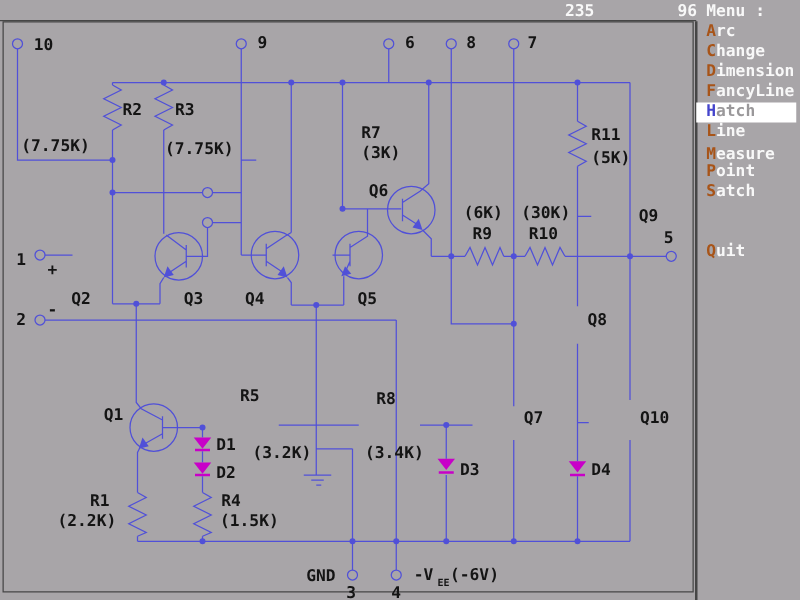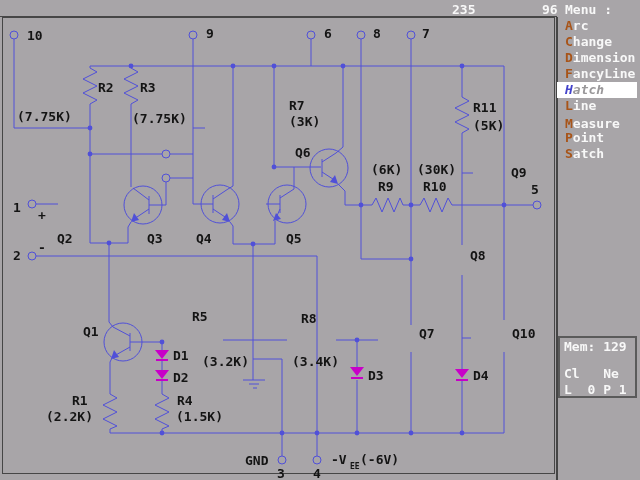--- a/index.html
+++ b/index.html
@@ -7,21 +7,21 @@
           font-family:"DejaVu Sans Mono",monospace;}
   .mono{font:bold 13px "DejaVu Sans Mono",monospace;color:#f8f8f8;white-space:pre;}
   .statusval{position:absolute;top:2px;}
   .top-line{position:absolute;left:0;top:16px;width:557px;height:1px;background:#464646;}
   .canvas-frame{position:absolute;left:2px;top:17px;width:551px;height:455px;border:1px solid #464646;}
   .menu-sep{position:absolute;left:556px;top:17px;width:2px;height:463px;background:#464646;}
   .menu-panel{position:absolute;left:556px;top:0;width:84px;height:480px;}
   .menu-item{position:absolute;left:1px;width:72px;height:16px;line-height:16px;padding-left:8px;
              font:bold 13px "DejaVu Sans Mono",monospace;color:#f8f8f8;cursor:pointer;white-space:pre;}
   .menu-item .hk{color:#a85418;}
-  .menu-item.highlighted{background:#ffffff;color:#9a989a;font-style:italic;}
+  .menu-item.highlighted{background:#ffffff;color:#9a989a;}
   .menu-item.highlighted .hk{color:#4444cc;}
   .info-box{position:absolute;left:558px;top:336px;width:79px;height:62px;border:2px solid #5a5a5a;
             box-sizing:border-box;}
   .info-line{position:absolute;left:4px;}
   svg.schematic{position:absolute;left:0;top:0;}
   svg text{font-family:"DejaVu Sans Mono",monospace;font-size:13px;font-weight:bold;fill:#141414;}
   svg text.sub{font-size:8px;}
 </style>
 </head>
 <body>
@@ -166,21 +166,17 @@
   <div class="menu-panel">
     <div class="menu-item" style="top:18px"><span class="hk">A</span><span>rc</span></div>
     <div class="menu-item" style="top:34px"><span class="hk">C</span><span>hange</span></div>
     <div class="menu-item" style="top:50px"><span class="hk">D</span><span>imension</span></div>
     <div class="menu-item" style="top:66px"><span class="hk">F</span><span>ancyLine</span></div>
     <div class="menu-item highlighted" style="top:82px"><span class="hk">H</span><span>atch</span></div>
     <div class="menu-item" style="top:98px"><span class="hk">L</span><span>ine</span></div>
     <div class="menu-item" style="top:116px"><span class="hk">M</span><span>easure</span></div>
     <div class="menu-item" style="top:130px"><span class="hk">P</span><span>oint</span></div>
     <div class="menu-item" style="top:146px"><span class="hk">S</span><span>atch</span></div>
+    <div class="menu-item" style="top:194px"><span class="hk">Q</span><span>uit</span></div>
   </div>
 
-  <div class="info-box">
-    <div class="mono info-line" style="top:1px">Mem: 129</div>
-    <div class="mono info-line" style="top:28px">Cl   Ne</div>
-    <div class="mono info-line" style="top:44px">L  0 P 1</div>
-  </div>
 
 </div>
 
 </body></html>

